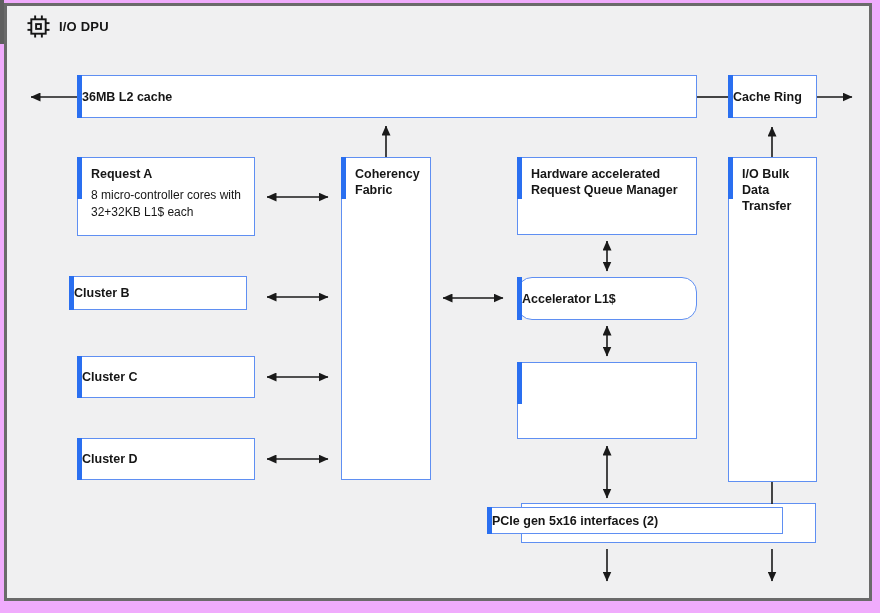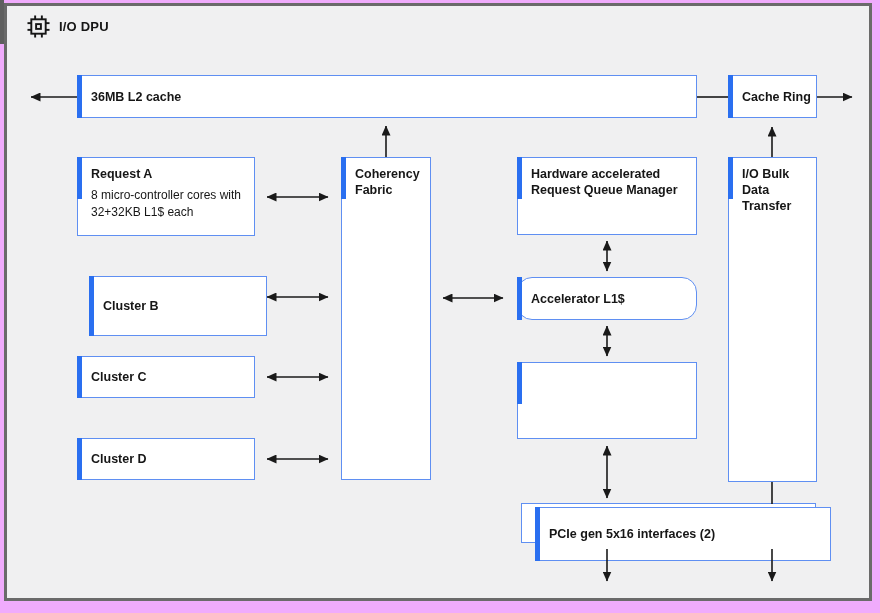--- a/index.html
+++ b/index.html
@@ -18,21 +18,21 @@
   #hdr .title{font-size:13px;font-weight:700;letter-spacing:.2px;}
   .node{
     position:absolute;box-sizing:border-box;background:#ffffff;
     border:1px solid #5f8ff2;
   }
   .node .bar{
     position:absolute;left:-1px;top:-1px;width:5px;background:#2a6ff0;
   }
   .node .bar.full{height:calc(100% + 2px);}
   .node .bar.part{height:42px;}
-  .node.single{display:flex;align-items:center;padding-left:13px;}
+  .node.single{display:flex;align-items:center;padding-left:4px;}
   .node.single .lbl{white-space:nowrap;}
   .node.multi{padding:8px 6px 0 13px;}
   .lbl{font-size:12.5px;font-weight:700;line-height:16px;}
   .desc{font-size:12px;font-weight:400;line-height:17px;margin-top:5px;}
   #arrows{position:absolute;left:0;top:0;width:880px;height:613px;pointer-events:none;}
   #arrows line{stroke:#1a1a1a;stroke-width:1.6;}
   .ghost{
     position:absolute;box-sizing:border-box;background:#ffffff;border:1px solid #5f8ff2;
   }
 </style>
@@ -71,21 +71,21 @@
     <div class="bar full"></div>
     <span class="lbl">Cache Ring</span>
   </div>
 
   <div class="node multi" style="left:77px;top:157px;width:178px;height:79px;">
     <div class="bar part"></div>
     <div class="lbl">Request A</div>
     <div class="desc">8 micro-controller cores with 32+32KB L1$ each</div>
   </div>
 
-  <div class="node single" style="left:89px;top:276px;width:178px;height:60px;">
+  <div class="node single" style="left:69px;top:276px;width:178px;height:34px;">
     <div class="bar full"></div>
     <span class="lbl">Cluster B</span>
   </div>
 
   <div class="node single" style="left:77px;top:356px;width:178px;height:42px;">
     <div class="bar full"></div>
     <span class="lbl">Cluster C</span>
   </div>
 
   <div class="node single" style="left:77px;top:438px;width:178px;height:42px;">
@@ -111,21 +111,21 @@
   <div class="node multi" style="left:517px;top:362px;width:180px;height:77px;">
     <div class="bar part"></div>
   </div>
 
   <div class="node multi" style="left:728px;top:157px;width:89px;height:325px;">
     <div class="bar part"></div>
     <div class="lbl">I/O Bulk Data Transfer</div>
   </div>
 
   <div class="ghost" style="left:521px;top:503px;width:295px;height:40px;"></div>
-  <div class="node single" style="left:535px;top:507px;width:296px;height:54px;">
+  <div class="node single" style="left:487px;top:507px;width:296px;height:27px;">
     <div class="bar full"></div>
     <span class="lbl">PCIe gen 5x16 interfaces (2)</span>
   </div>
 
   <svg id="arrows">
     <defs>
       <marker id="ah" viewBox="0 0 10 9" refX="9.5" refY="4.5" markerWidth="10" markerHeight="9" markerUnits="userSpaceOnUse" orient="auto-start-reverse">
         <path d="M0,0 L10,4.5 L0,9 z" fill="#1a1a1a"></path>
       </marker>
     </defs>

